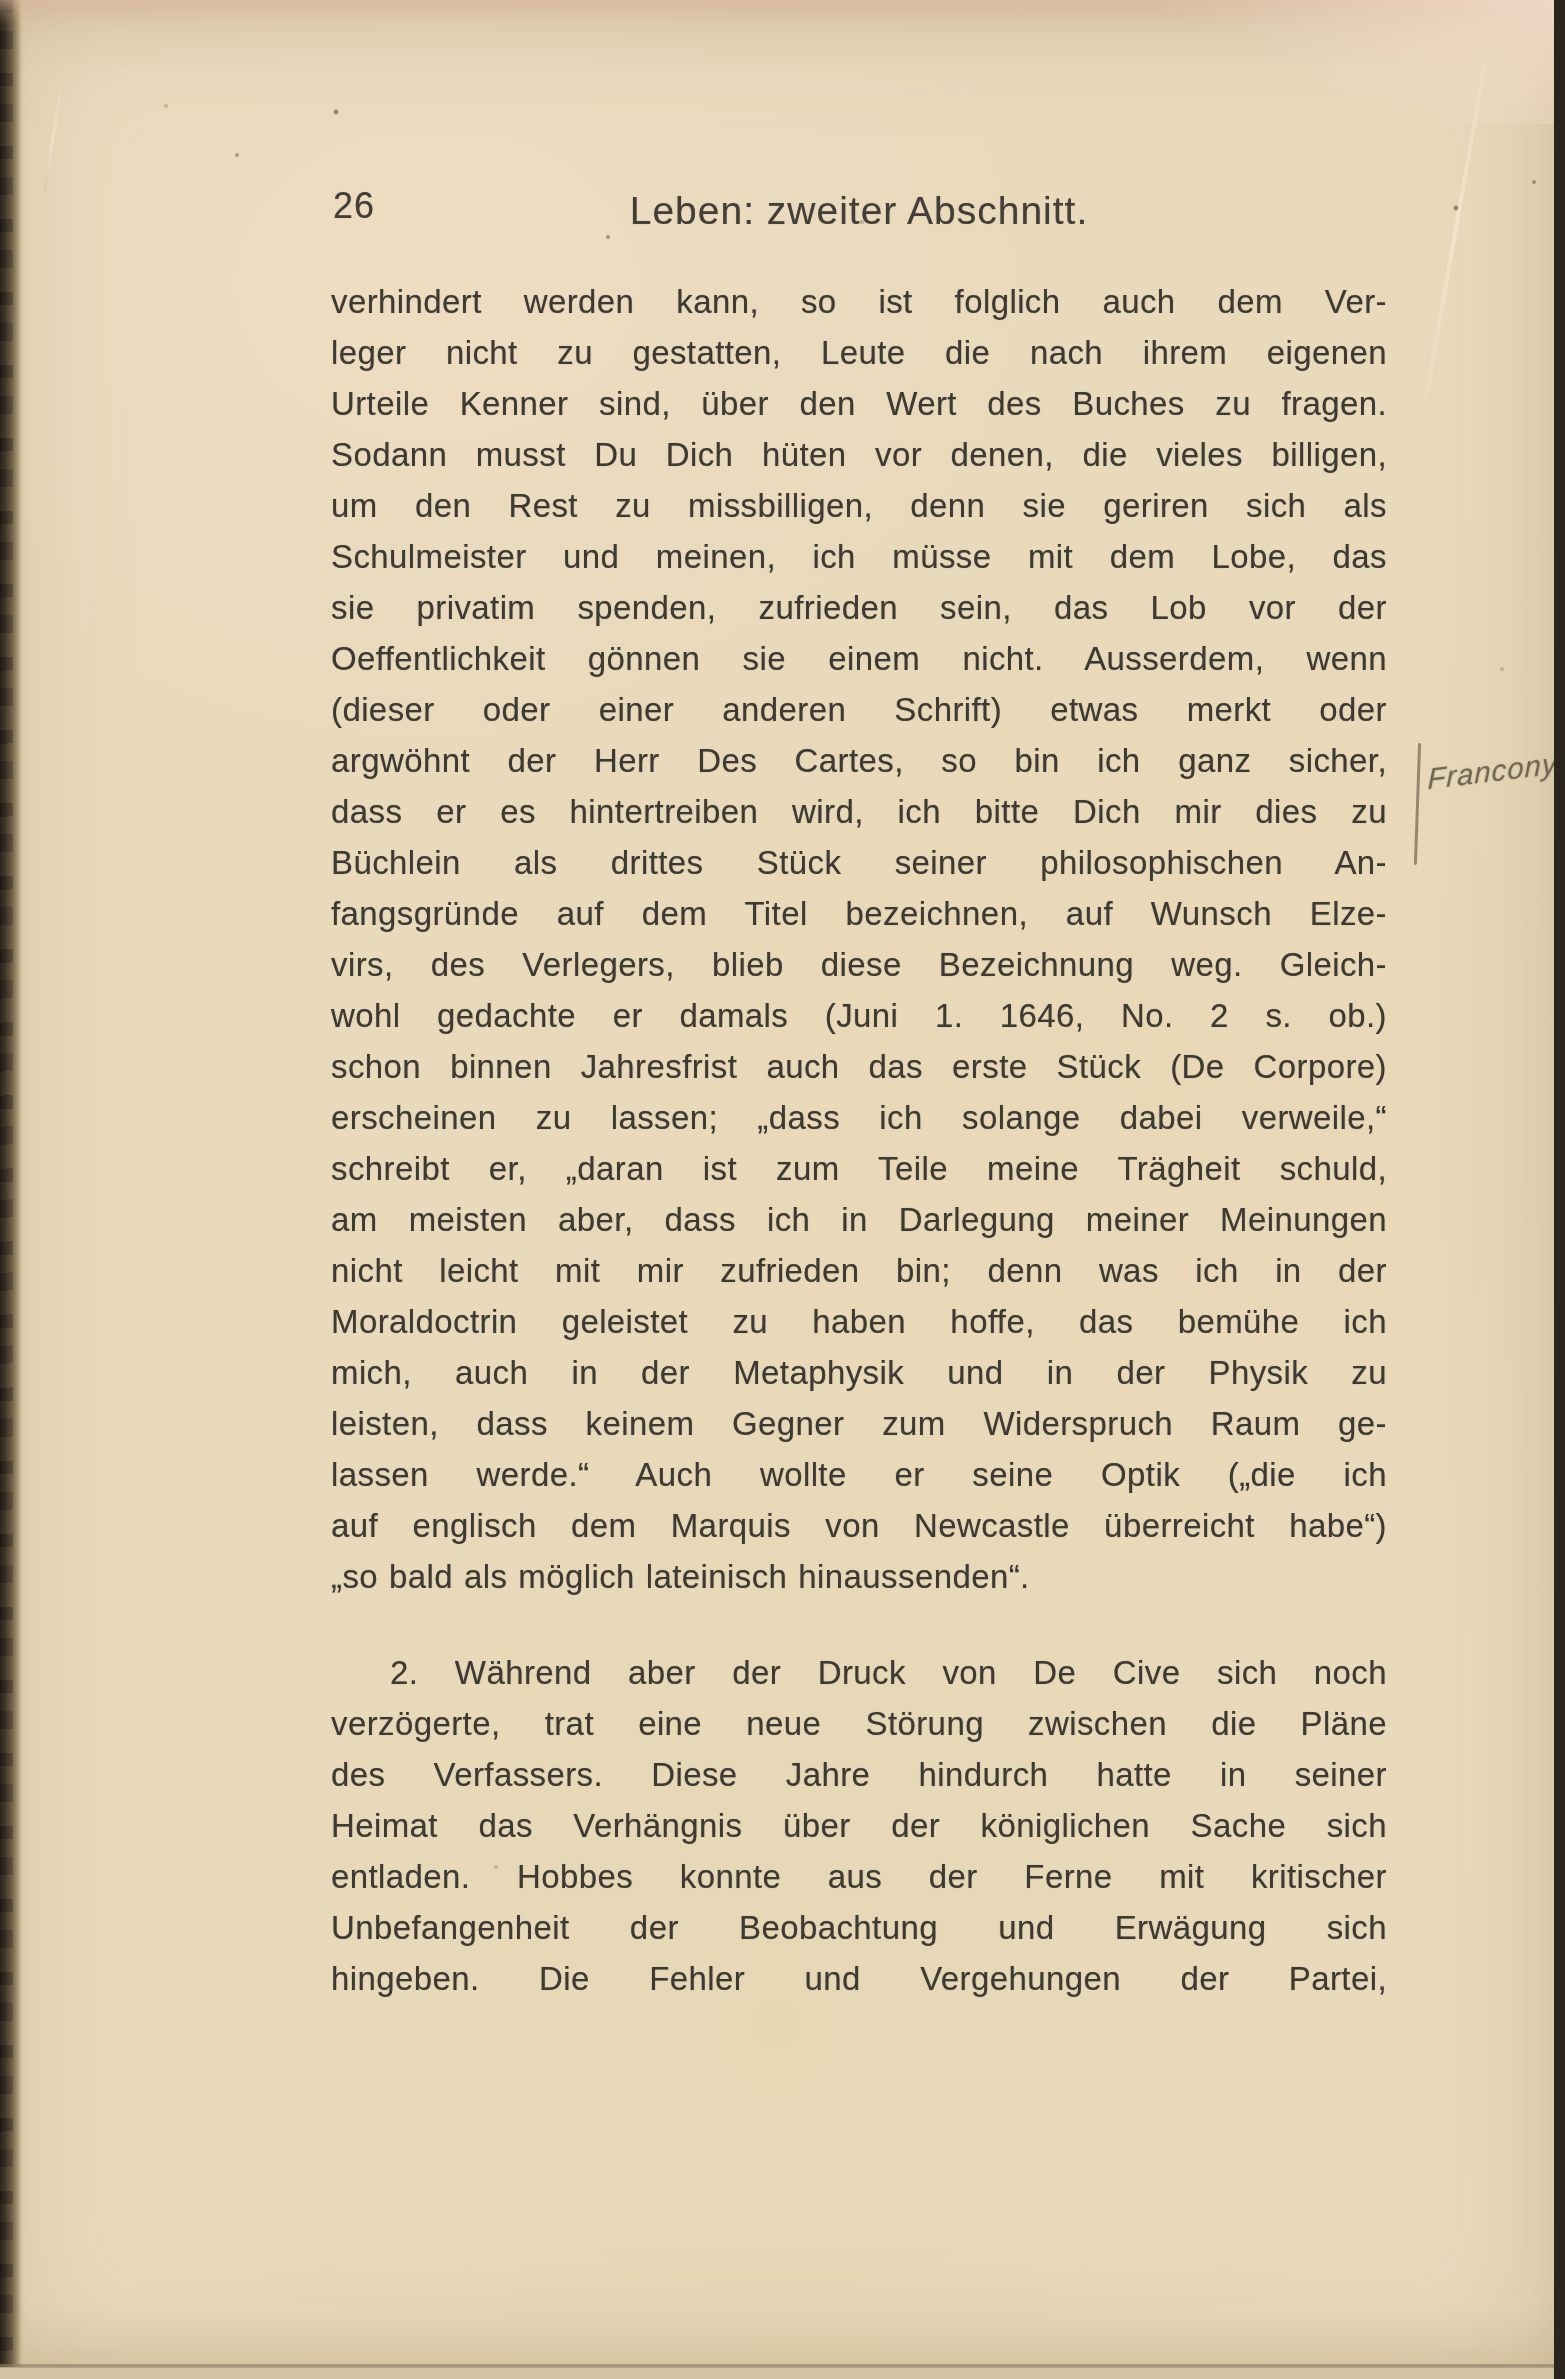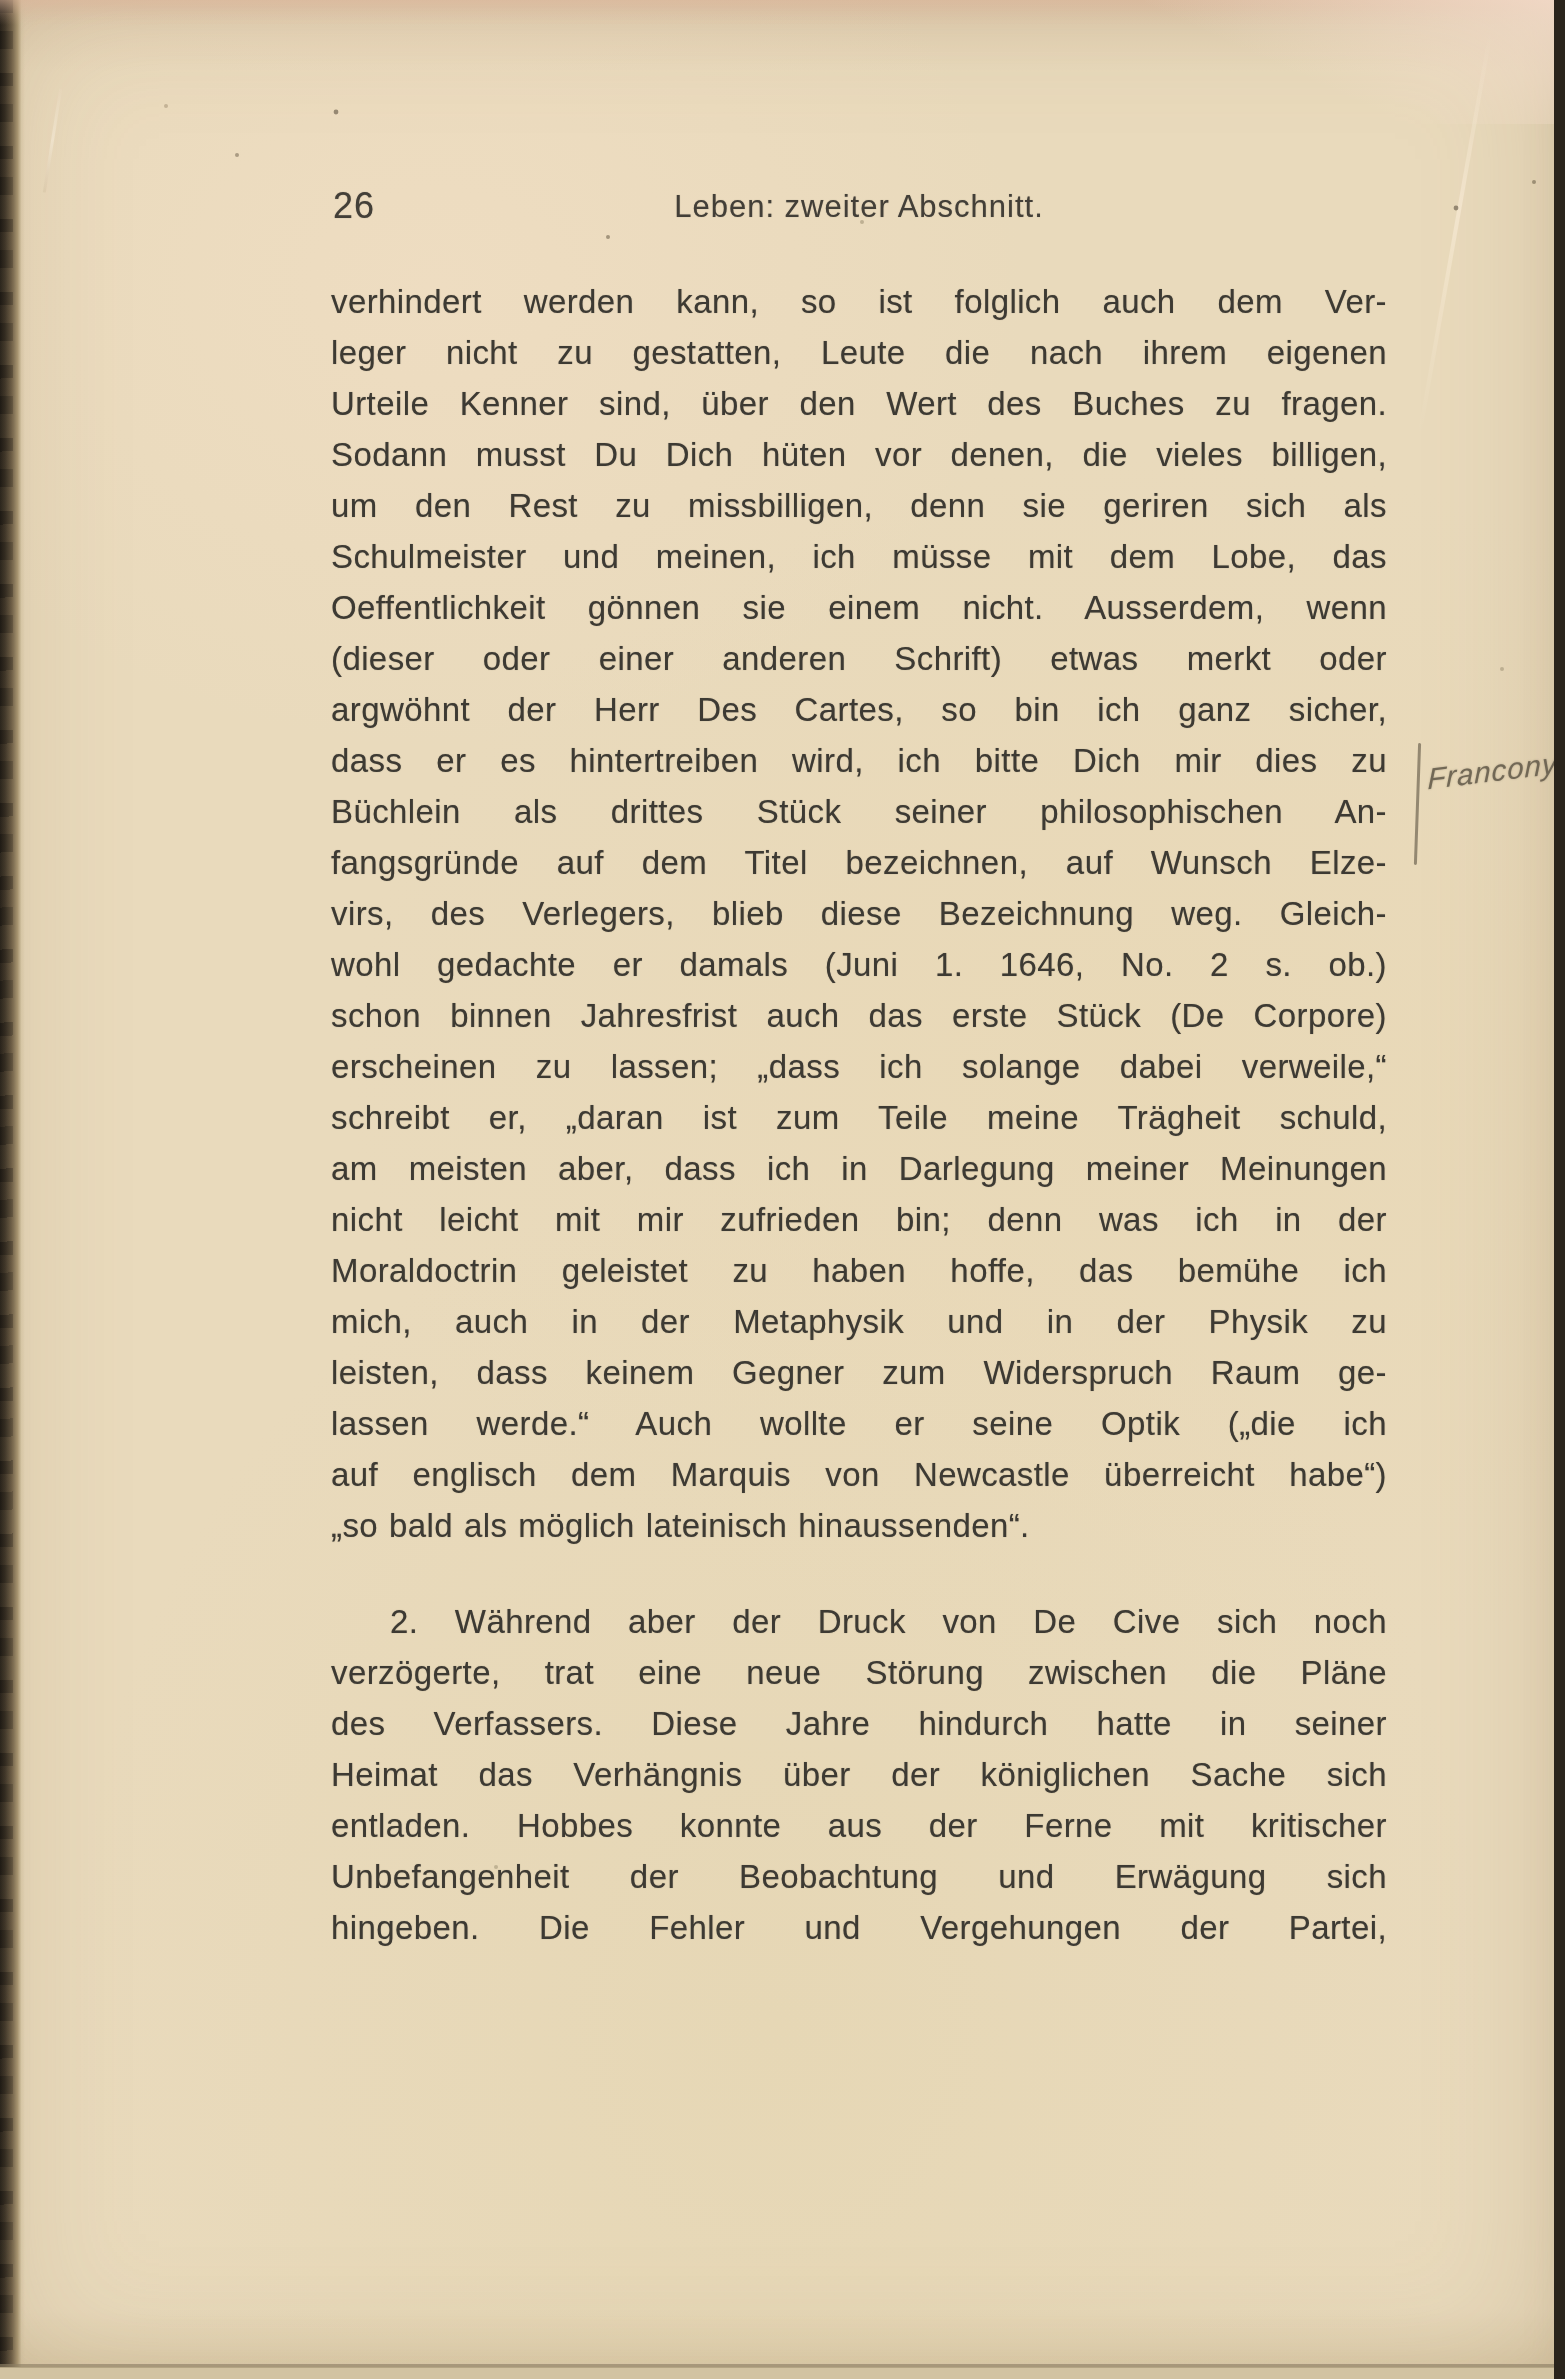--- a/index.html
+++ b/index.html
@@ -71,21 +71,21 @@
     position:absolute;left:331px;top:185px;width:1056px;height:44px;
     color:#433f38;
   }
   .pagenum{
     position:absolute;left:1.9px;top:0;
     font-size:36px;letter-spacing:1px;
     text-shadow:0 0 1px rgba(61,58,51,.45);
   }
   .runhead{
     position:absolute;left:0;top:3.8px;width:100%;
-    text-align:center;font-size:31px;letter-spacing:1px;
+    text-align:center;font-size:39px;letter-spacing:1px;
     text-shadow:0 0 1px rgba(61,58,51,.4);
   }
   #text-block{
     position:absolute;left:331px;top:276px;width:1056px;
     color:#3d3a33;font-size:33px;
     text-shadow:0 0 1px rgba(61,58,51,.42);
     letter-spacing:0.4px;word-spacing:1.4px;
   }
   .para{display:block;}
   .para + .para{margin-top:45px;}
@@ -128,20 +128,21 @@
   </div>
 
   <div id="text-block">
       <div class="para">
         <div class="line">verhindert werden kann, so ist folglich auch dem Ver-</div>
         <div class="line">leger nicht zu gestatten, Leute die nach ihrem eigenen</div>
         <div class="line">Urteile Kenner sind, über den Wert des Buches zu fragen.</div>
         <div class="line">Sodann musst Du Dich hüten vor denen, die vieles billigen,</div>
         <div class="line">um den Rest zu missbilligen, denn sie geriren sich als</div>
         <div class="line">Schulmeister und meinen, ich müsse mit dem Lobe, das</div>
+        <div class="line">sie privatim spenden, zufrieden sein, das Lob vor der</div>
         <div class="line">Oeffentlichkeit gönnen sie einem nicht.  Ausserdem, wenn</div>
         <div class="line">(dieser oder einer anderen Schrift) etwas merkt oder</div>
         <div class="line">argwöhnt der Herr Des Cartes, so bin ich ganz sicher,</div>
         <div class="line">dass er es hintertreiben wird, ich bitte Dich mir dies zu</div>
         <div class="line">Büchlein als drittes Stück seiner philosophischen An-</div>
         <div class="line">fangsgründe auf dem Titel bezeichnen, auf Wunsch Elze-</div>
         <div class="line">virs, des Verlegers, blieb diese Bezeichnung weg.  Gleich-</div>
         <div class="line">wohl gedachte er damals (Juni 1. 1646, No. 2 s. ob.)</div>
         <div class="line">schon binnen Jahresfrist auch das erste Stück (De Corpore)</div>
         <div class="line">erscheinen zu lassen; „dass ich solange dabei verweile,“</div>

